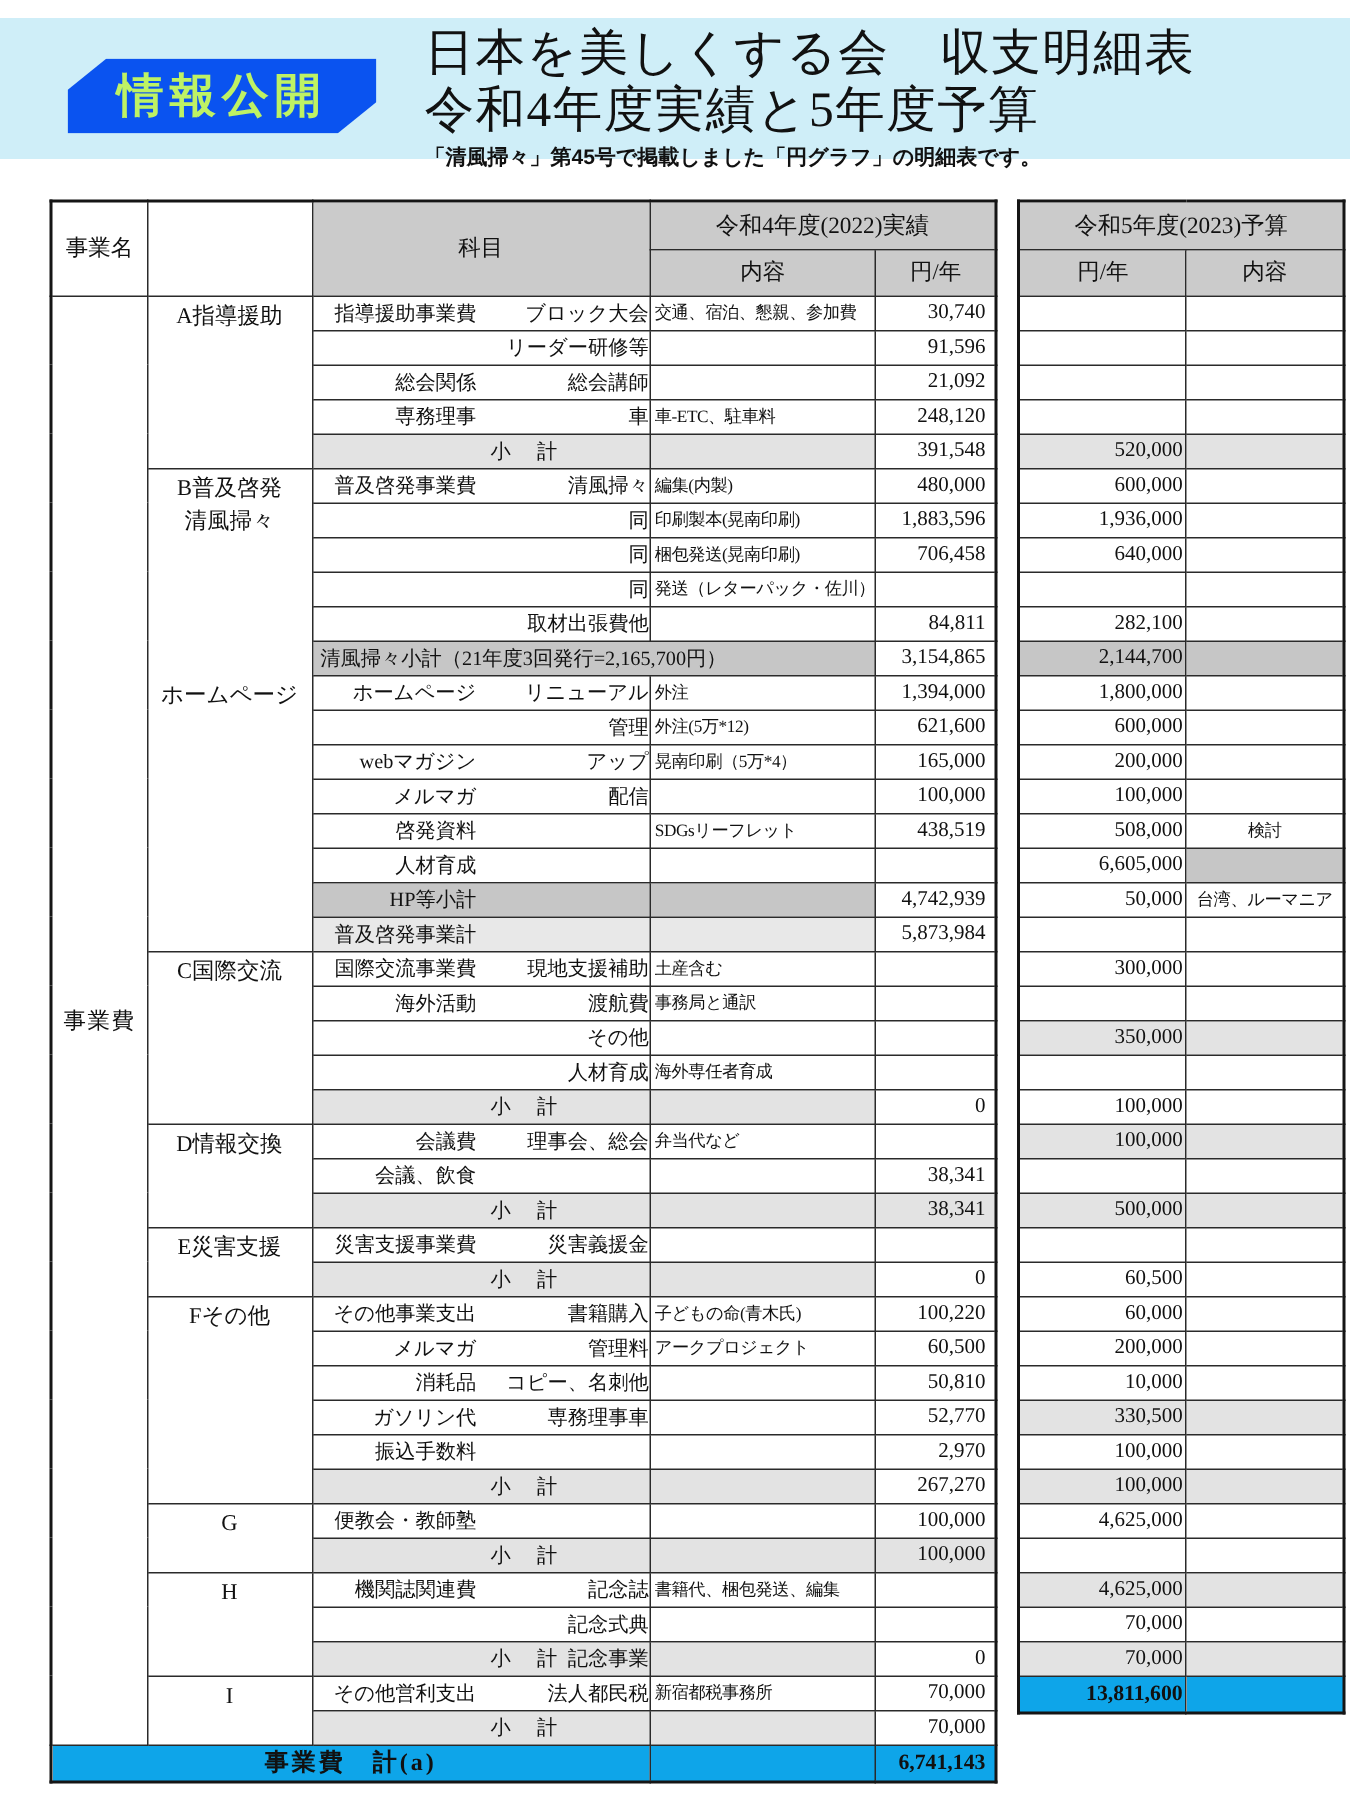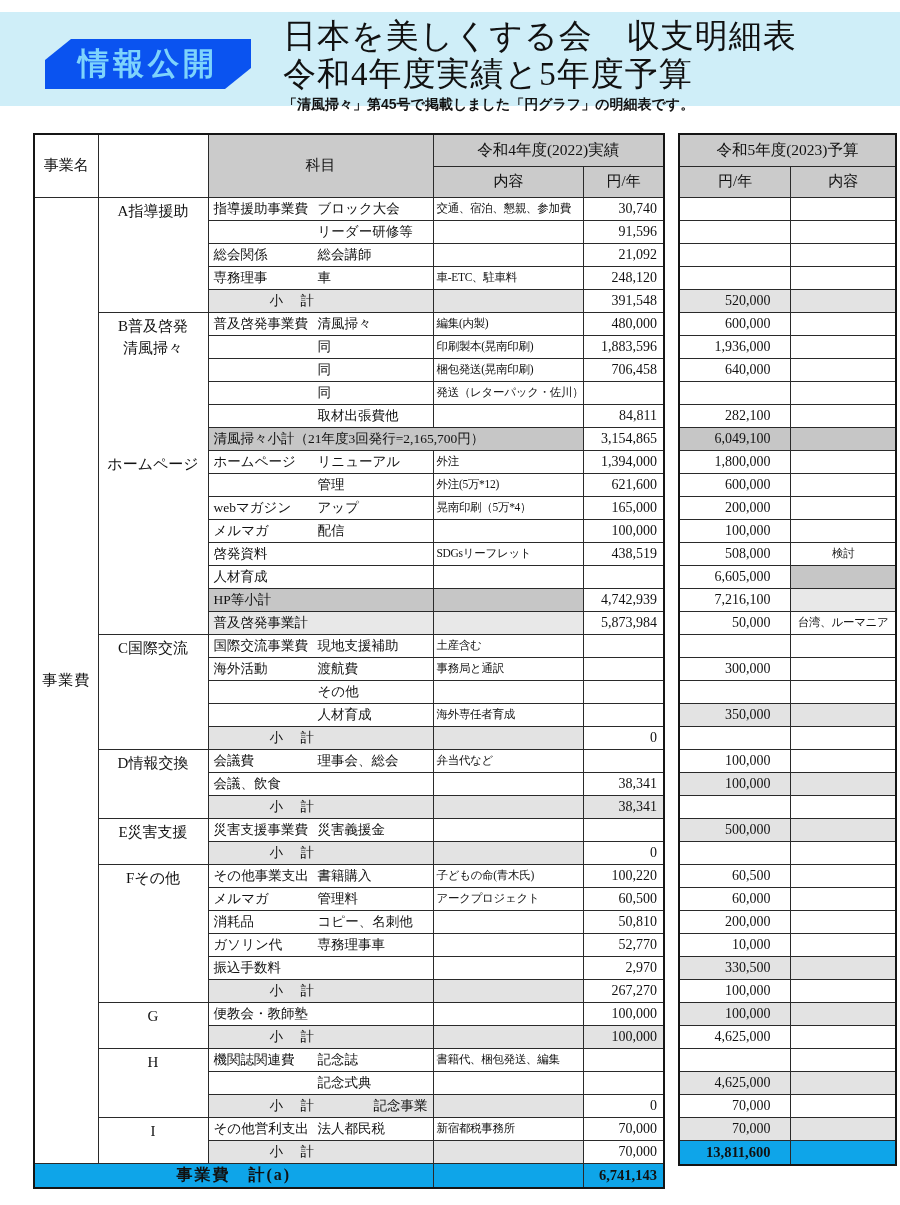--- a/index.html
+++ b/index.html
@@ -2,21 +2,21 @@
 <html><head>
 <meta charset="utf-8">
 <style>
   html,body{margin:0;padding:0;background:#fff;}
   .page{position:relative;width:900px;height:1205px;background:#ffffff;overflow:hidden;
         font-family:"Liberation Serif","DejaVu Serif",serif;color:#111;}
   
   .banner{position:absolute;left:0;top:12px;width:900px;height:94px;background:#cfeef8;}
   .badge{position:absolute;left:45px;top:27px;width:206px;height:50px;background:#0a53f0;
          clip-path:polygon(26px 0%,100% 0%,100% 58%,calc(100% - 26px) 100%,0% 100%,0% 42%);
-         display:flex;align-items:center;justify-content:center;color:#7dd3fc;
+         display:flex;align-items:center;justify-content:center;color:#bef264;
          font-family:"Liberation Sans","DejaVu Sans",sans-serif;font-weight:bold;
          font-size:31px;letter-spacing:4px;}
   .titles{position:absolute;left:283px;top:5px;}
   .title-line{font-weight:normal;font-size:33px;line-height:38px;letter-spacing:1px;white-space:nowrap;}
   .subtitle{margin-top:3px;font-family:"Liberation Sans","DejaVu Sans",sans-serif;
             font-weight:bold;font-size:14px;letter-spacing:0px;white-space:nowrap;}
   
   .tables{position:absolute;left:33px;top:133px;display:flex;gap:13px;align-items:flex-start;}
   table{border-collapse:collapse;table-layout:fixed;border:2px solid #151515;
         font-family:"Liberation Serif","DejaVu Serif",serif;}
@@ -26,27 +26,27 @@
   tbody tr{height:23px;} tr.total-row{height:25px;}
   th{text-align:center;font-size:15px;}
   .h-gray{background:#cbcbcb;}
   .h-group{font-size:15.5px;}
   
   .c1{text-align:center;font-size:15px;letter-spacing:1px;}
   .c2{vertical-align:top;text-align:center;position:relative;font-size:15px;padding-top:2px;}
   .cat-label{line-height:22px;}
   .cat-mid{position:absolute;left:0;top:140px;width:100%;text-align:center;line-height:22px;}
   .c3{padding-left:5px;} 
-  .c3 .kwrap{display:flex;}
+  .c3 .kwrap{display:flex;text-align:right;}
   .k1{flex:0 0 104px;font-size:13.5px;}
   .k2{flex:1;font-size:13.5px;}
   .c3m{padding-left:5px;font-size:13.5px;}
   .c4{padding-left:3px;font-size:11.5px;letter-spacing:-0.3px;}
   .c5{text-align:right;padding-right:6px;font-size:14px;}
-  .c6{text-align:right;padding-right:20px;font-size:14px;}
+  .c6{text-align:right;padding-right:2px;font-size:14px;}
   .c7{text-align:center;font-size:11.5px;letter-spacing:-0.3px;}
   
   tr.t-st .c3,tr.t-st .c4,tr.t-st .c6,tr.t-st .c7,
   tr.t-stg .c3,tr.t-stg .c4,tr.t-stg .c6,tr.t-stg .c7{background:#e3e3e3;}
   tr.t-stg .c5{background:#e3e3e3;}
   tr.t-st .k1,tr.t-stg .k1{padding-left:56px;letter-spacing:2px;}
   tr.t-mid .c3,tr.t-mid .c4,tr.t-mid .c7{background:#c6c6c6;}
   tr.t-midm .c3m,tr.t-midm .c6,tr.t-midm .c7{background:#c6c6c6;}
   tr.t-sub2 .c3,tr.t-sub2 .c4,tr.t-sub2 .c7{background:#e8e8e8;}
   tr.total-row td{background:#0ea5e9;font-weight:bold;}
@@ -592,21 +592,21 @@
           </tr>
           <tr>
             <td class="c6"></td>
             <td class="c7"></td>
           </tr>
           <tr>
             <td class="c6">282,100</td>
             <td class="c7"></td>
           </tr>
           <tr class="t-midm">
-            <td class="c6">6,049,100</td>
+            <td class="c6">2,144,700</td>
             <td class="c7"></td>
           </tr>
           <tr>
             <td class="c6">1,800,000</td>
             <td class="c7"></td>
           </tr>
           <tr>
             <td class="c6">600,000</td>
             <td class="c7"></td>
           </tr>
@@ -617,24 +617,20 @@
           <tr>
             <td class="c6">100,000</td>
             <td class="c7"></td>
           </tr>
           <tr>
             <td class="c6">508,000</td>
             <td class="c7">検討</td>
           </tr>
           <tr class="t-mid">
             <td class="c6">6,605,000</td>
-            <td class="c7"></td>
-          </tr>
-          <tr class="t-sub2">
-            <td class="c6">7,216,100</td>
             <td class="c7"></td>
           </tr>
           <tr>
             <td class="c6">50,000</td>
             <td class="c7">台湾、ルーマニア</td>
           </tr>
           <tr>
             <td class="c6"></td>
             <td class="c7"></td>
           </tr>

